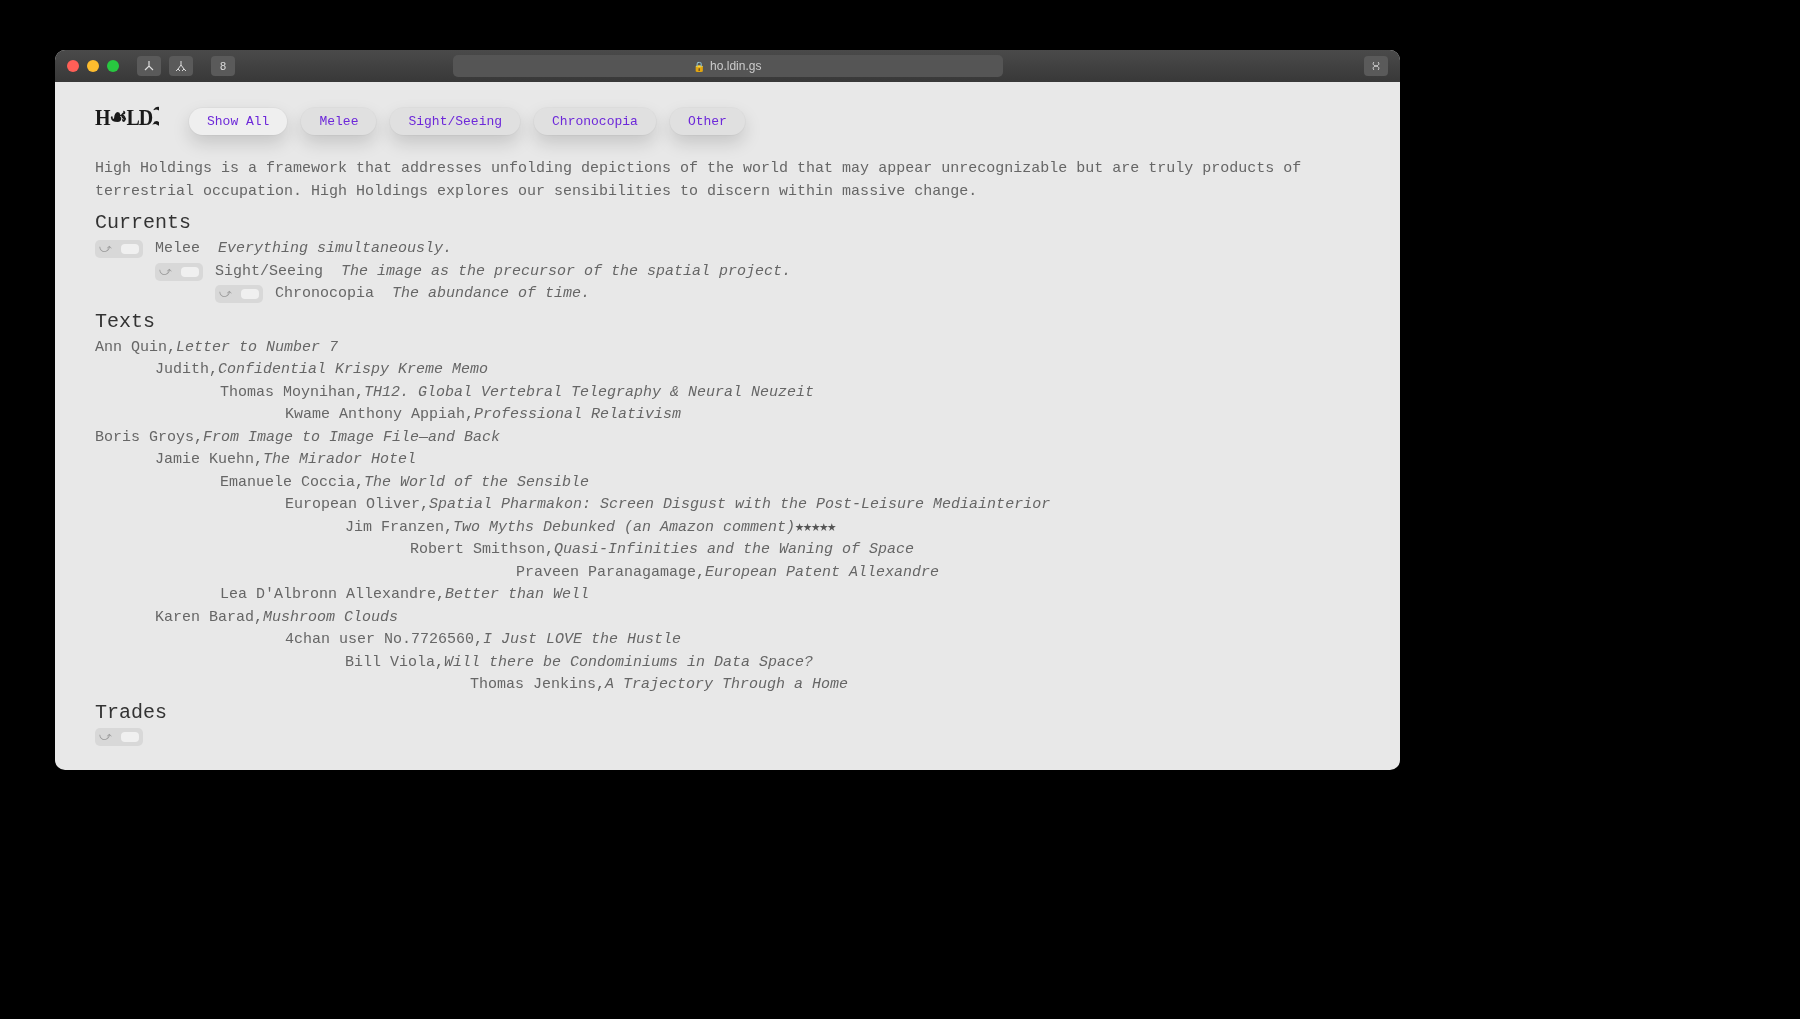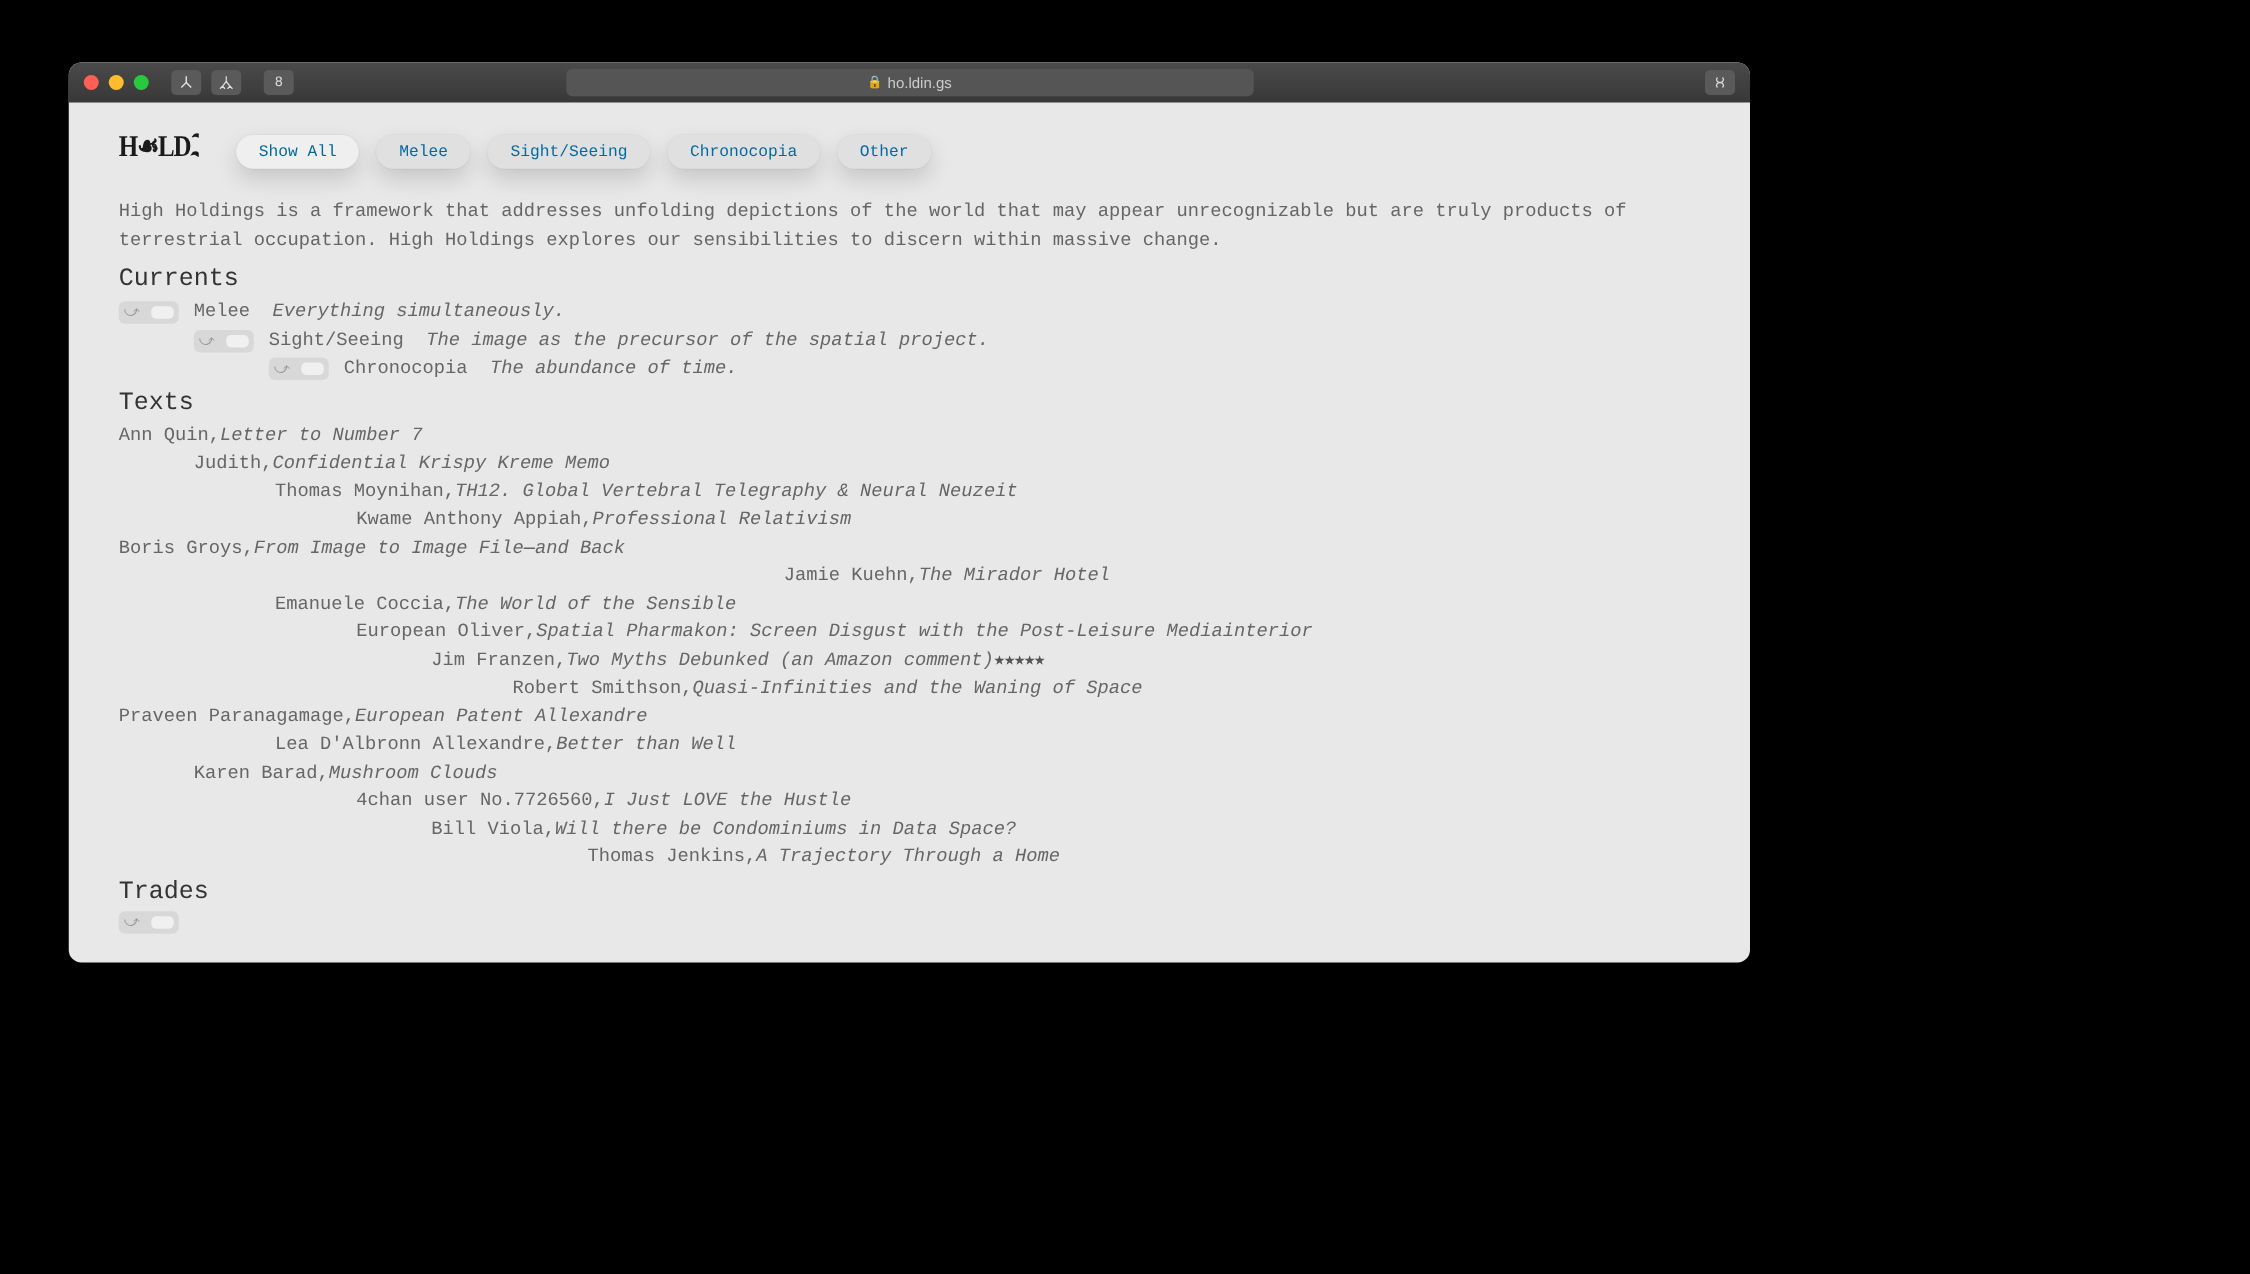--- a/index.html
+++ b/index.html
@@ -115,21 +115,21 @@
   }
 
   .nav-buttons { display: flex; gap: 14px; }
   .nav-btn {
     background: #e0e0e0;
     border: none;
     border-radius: 14px;
     padding: 6px 18px;
     font-family: "Courier New", monospace;
     font-size: 13px;
-    color: #0369a1;
+    color: #6d28d9;
     box-shadow: 0 8px 18px rgba(0,0,0,0.15), 0 0 0 1px rgba(0,0,0,0.03);
     filter: blur(0.3px);
   }
   .nav-btn.active {
     background: #efefef;
   }
 
   .intro {
     font-size: 15px;
     line-height: 1.5;
@@ -319,42 +319,42 @@
             <span class="italic">TH12. Global Vertebral Telegraphy &amp; Neural Neuzeit</span>
           </div>
           <div class="row" style="margin-left: 190px;">
             <span>Kwame Anthony Appiah, </span>
             <span class="italic">Professional Relativism</span>
           </div>
           <div class="row" style="margin-left: 0px;">
             <span>Boris Groys, </span>
             <span class="italic">From Image to Image File—and Back</span>
           </div>
-          <div class="row" style="margin-left: 60px; justify-content: center;">
+          <div class="row" style="margin-left: 60px;">
             <span>Jamie Kuehn, </span>
             <span class="italic">The Mirador Hotel</span>
           </div>
           <div class="row" style="margin-left: 125px;">
             <span>Emanuele Coccia, </span>
             <span class="italic">The World of the Sensible</span>
           </div>
           <div class="row" style="margin-left: 190px;">
             <span>European Oliver, </span>
             <span class="italic">Spatial Pharmakon: Screen Disgust with the Post-Leisure Mediainterior</span>
           </div>
           <div class="row" style="margin-left: 250px;">
             <span>Jim Franzen, </span>
             <span class="italic">Two Myths Debunked (an Amazon comment)</span> 
             <span class="stars">★★★★★</span>
           </div>
           <div class="row" style="margin-left: 315px;">
             <span>Robert Smithson, </span>
             <span class="italic">Quasi-Infinities and the Waning of Space</span>
           </div>
-          <div class="row" style="margin-left: 0px;">
+          <div class="row" style="margin-left: 0px; justify-content: center;">
             <span>Praveen Paranagamage, </span>
             <span class="italic">European Patent Allexandre</span>
           </div>
           <div class="row" style="margin-left: 125px;">
             <span>Lea D'Albronn Allexandre, </span>
             <span class="italic">Better than Well</span>
           </div>
           <div class="row" style="margin-left: 60px;">
             <span>Karen Barad, </span>
             <span class="italic">Mushroom Clouds</span>

